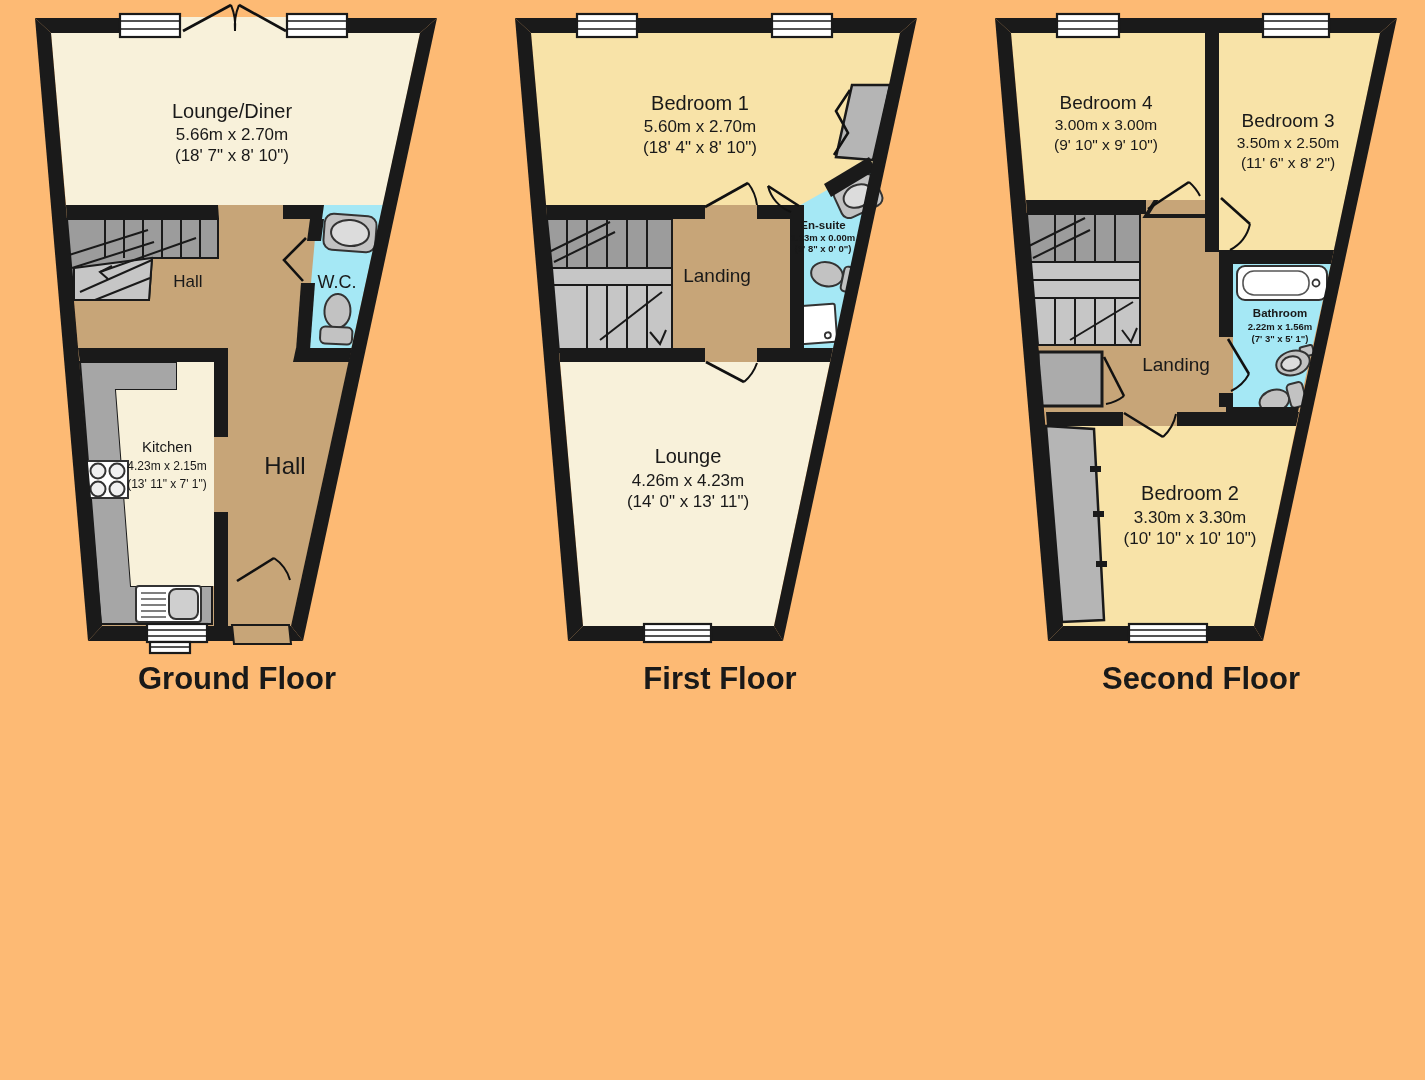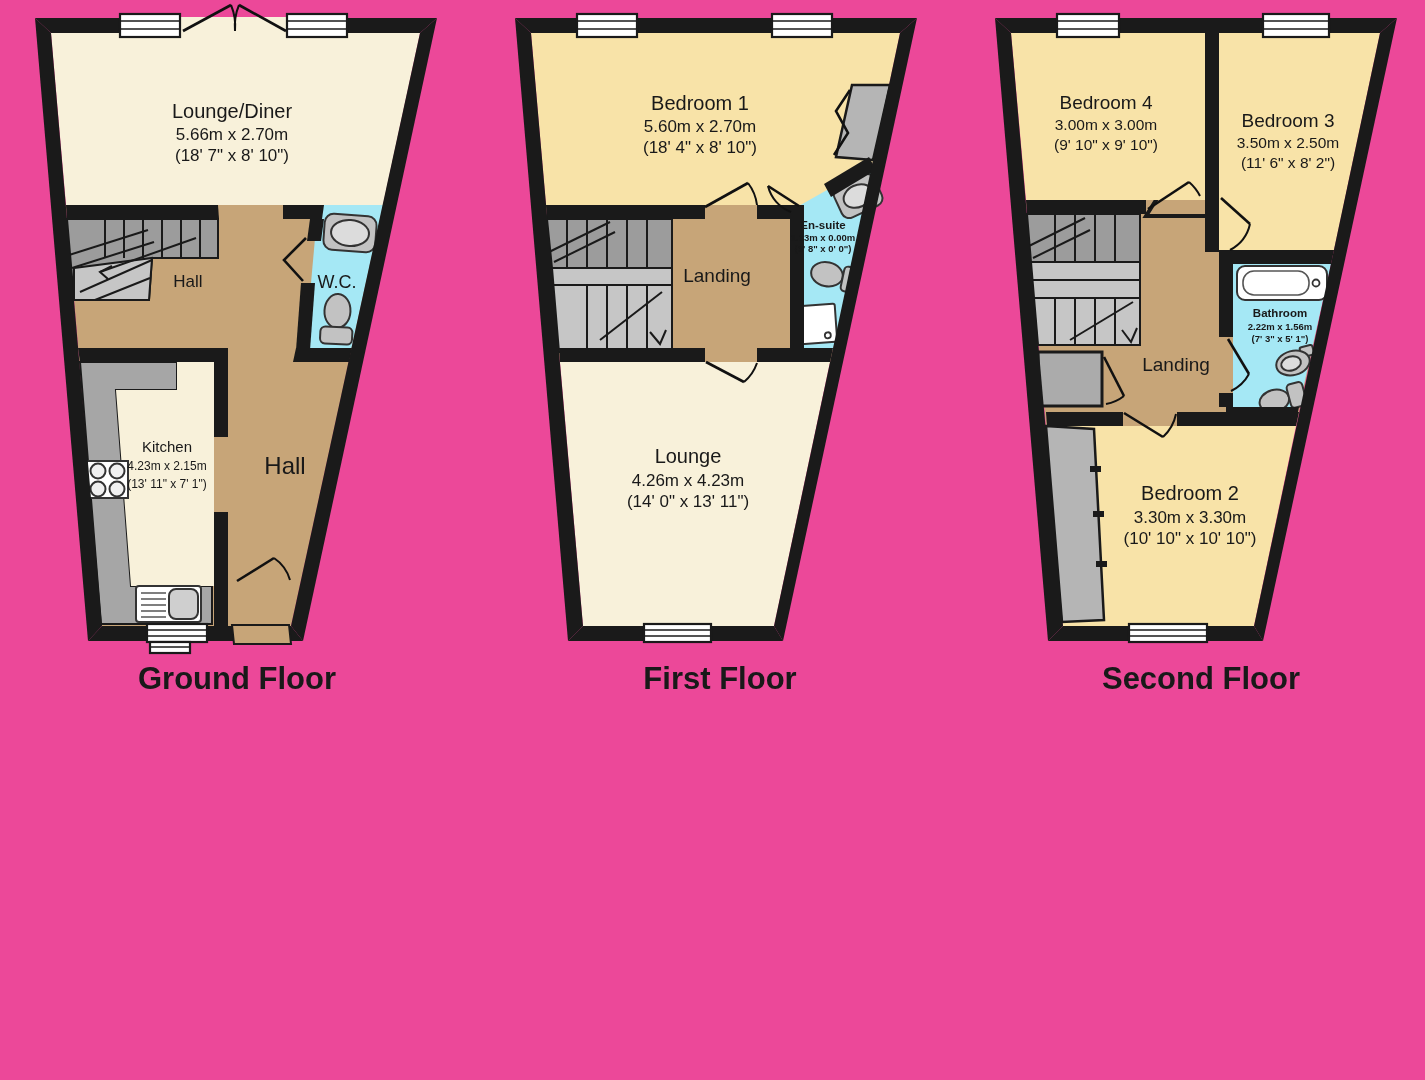--- a/index.html
+++ b/index.html
@@ -1,16 +1,16 @@
 <!DOCTYPE html>
 <html style="--walls: #1a1a1a; --lounge: #f8f1da; --bedroom: #f8e3a8; --hall: #c7a578; --bathroom: #a5e8f5; --stairsDark: #9c9c9c; --stairsLight: #c6c6c6; --counter: #a6a6a6; --fixture: #c2c2c2;"><head>
 <meta charset="utf-8">
 <style>
   html,body{margin:0;padding:0;background:#ffffff;}
-  .page{position:relative;width:1425px;height:1080px;background:#ec4899;overflow:hidden;
+  .page{position:relative;width:1425px;height:1080px;background:#fdba74;overflow:hidden;
         font-family:"Liberation Sans", sans-serif;}
   svg text{font-family:"Liberation Sans", sans-serif;fill:#191919;text-anchor:middle;}
   .wall{fill:var(--walls,#1a1a1a);}
   .room-lounge{fill:var(--lounge,#f8f1da);}
   .room-bed{fill:var(--bedroom,#f8e3a8);}
   .room-hall{fill:var(--hall,#c7a578);}
   .room-bath{fill:var(--bathroom,#a5e8f5);}
   .stair-dark{fill:var(--stairsDark,#9c9c9c);stroke:#1a1a1a;stroke-width:2;}
   .stair-light{fill:var(--stairsLight,#c6c6c6);stroke:#1a1a1a;stroke-width:2;}
   .counter{fill:var(--counter,#a6a6a6);stroke:#1a1a1a;stroke-width:2;}

